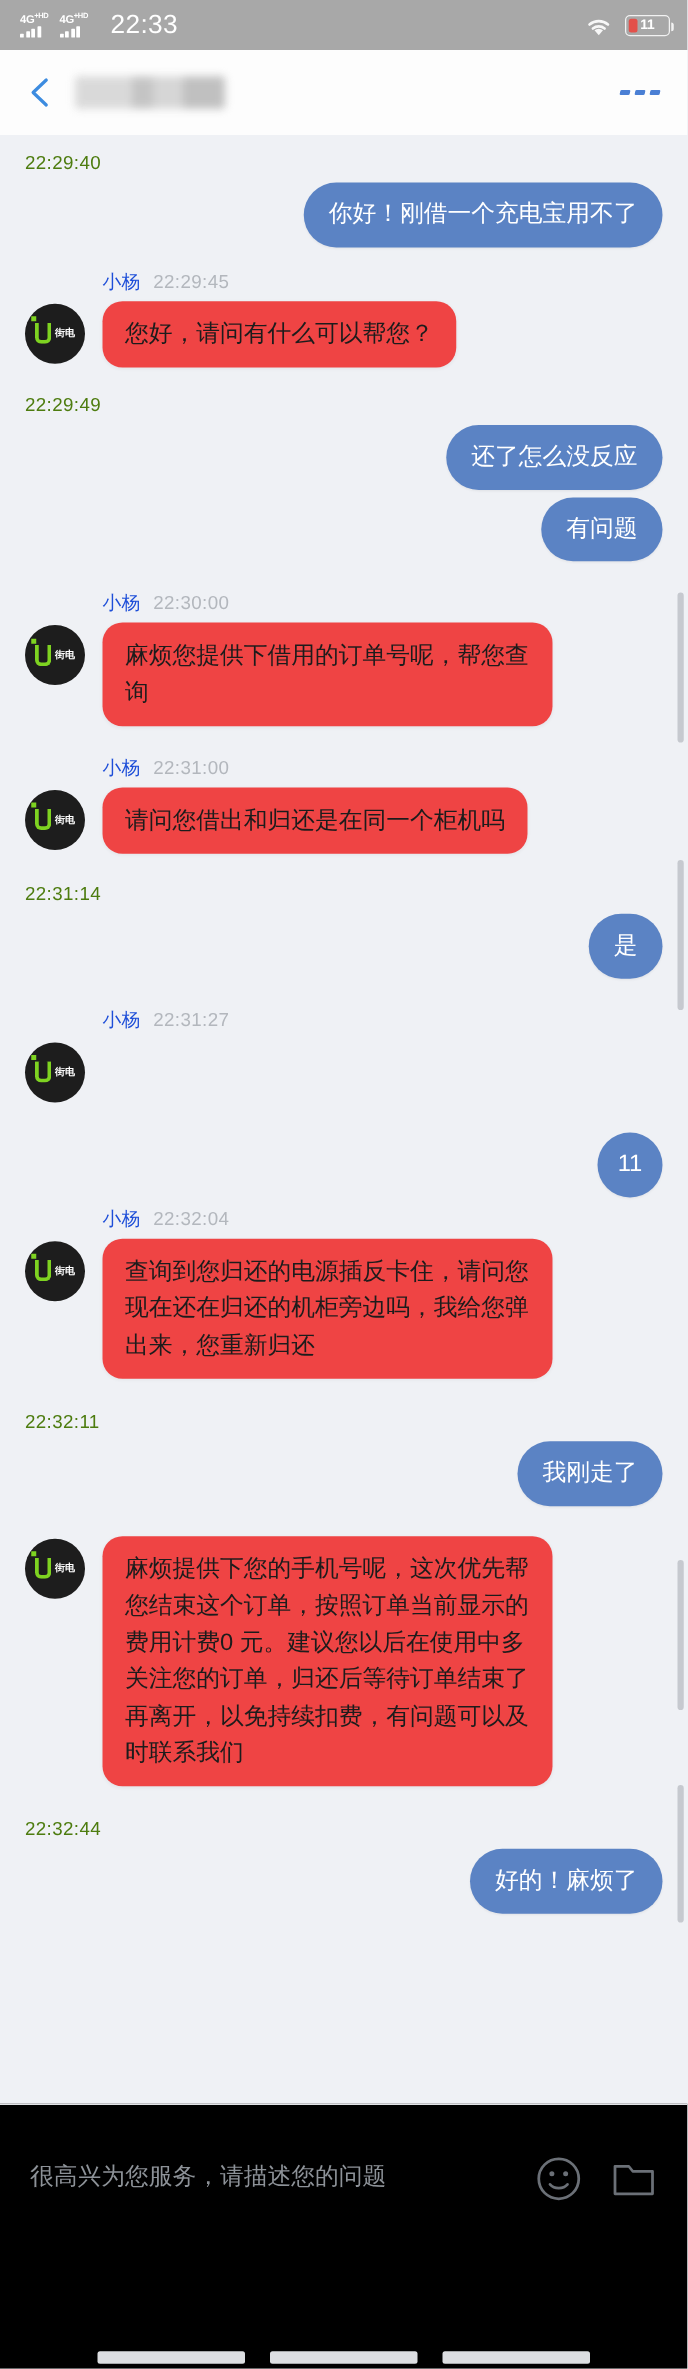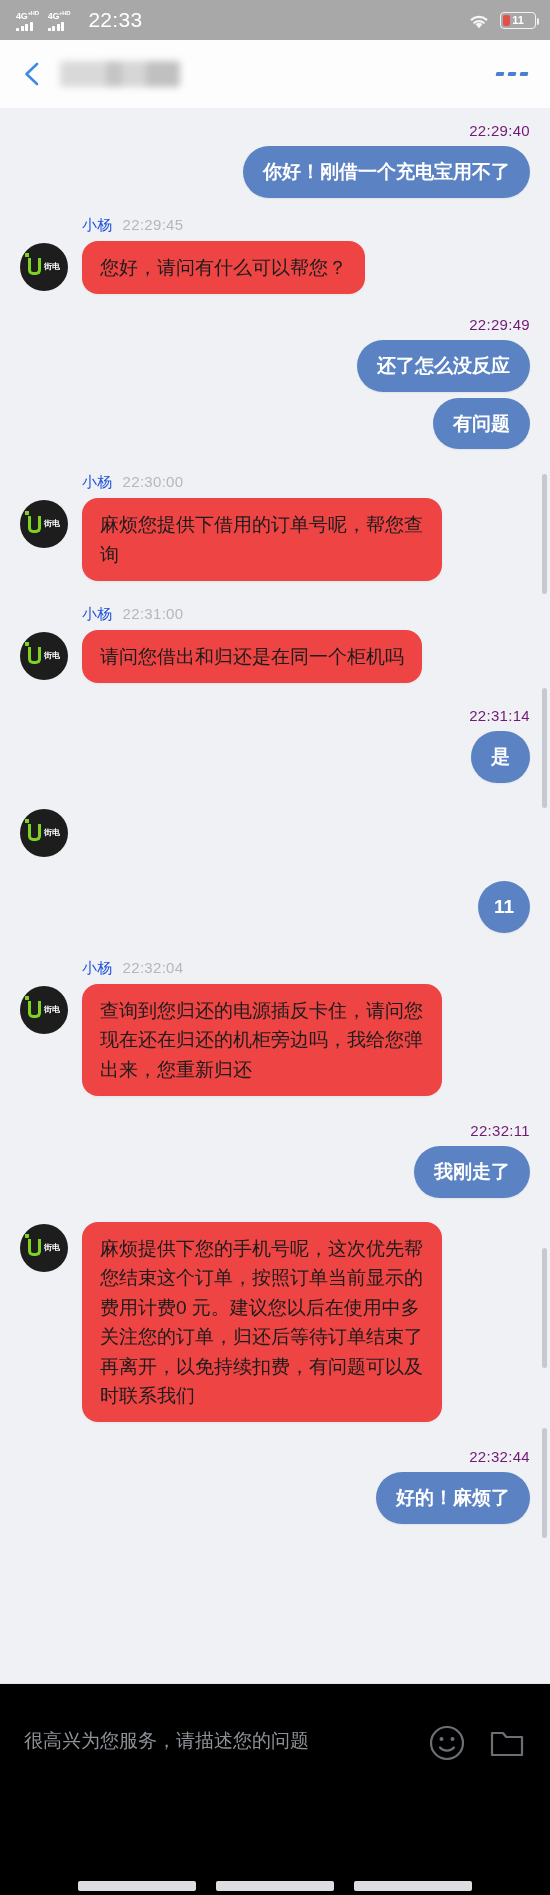--- a/index.html
+++ b/index.html
@@ -64,35 +64,34 @@
   }
 
   
   .chat{
     height:1575px; background:#eff1f5; padding:14px 0 10px;
     position:relative; overflow:hidden;
   }
   .row{ padding:0 20px; margin-bottom:6px; }
 
   .ts{
-    font-size:15px; color:#701a75; text-align:right;
+    font-size:15px; color:#4d7c0f; 
     margin-bottom:7px; letter-spacing:.3px;
   }
   .meta{
     font-size:15px; color:#b3b7bd; margin-bottom:6px;
     margin-left:62px; letter-spacing:.3px;
   }
   .meta .nm{ color:#1d4ed8; margin-right:10px; }
 
   .out{ display:flex; justify-content:flex-end; }
   .bubble-out{
     background:#5b83c4; color:#fff; font-size:19px; line-height:1.45;
     padding:12px 20px; border-radius:26px; max-width:330px;
     box-shadow:0 1px 2px rgba(0,0,0,.06);
-    font-weight:bold;
   }
   .bubble-out.circle{
     border-radius:50%; width:52px; height:52px; padding:0;
     display:flex; align-items:center; justify-content:center;
   }
 
   .in{ display:flex; align-items:flex-start; gap:14px; }
   .avatar{
     width:48px; height:48px; border-radius:50%; background:#1d1d1d;
     flex:none; display:flex; align-items:center; justify-content:center;
@@ -257,35 +256,38 @@
   </div>
 
   <div class="row" style="margin-top:24px">
     <div class="ts">22:31:14</div>
     <div class="out">
       <div class="bubble-out">是</div>
     </div>
   </div>
 
   <div class="row" style="margin-top:24px">
+    <div class="meta">
+      <span class="nm">小杨</span><span>22:31:27</span>
+    </div>
     <div class="in">
       <div class="avatar">
         <span class="u"></span>
         <span class="cn">街电</span>
       </div>
     </div>
   </div>
 
   <div class="row" style="margin-top:24px">
     <div class="out">
       <div class="bubble-out circle">11</div>
     </div>
   </div>
 
-  <div class="row" style="margin-top:26px">
+  <div class="row" style="margin-top:8px">
     <div class="meta">
       <span class="nm">小杨</span><span>22:32:04</span>
     </div>
     <div class="in">
       <div class="avatar">
         <span class="u"></span>
         <span class="cn">街电</span>
       </div>
       <div class="bubble-in">查询到您归还的电源插反卡住，请问您现在还在归还的机柜旁边吗，我给您弹出来，您重新归还</div>
     </div>

